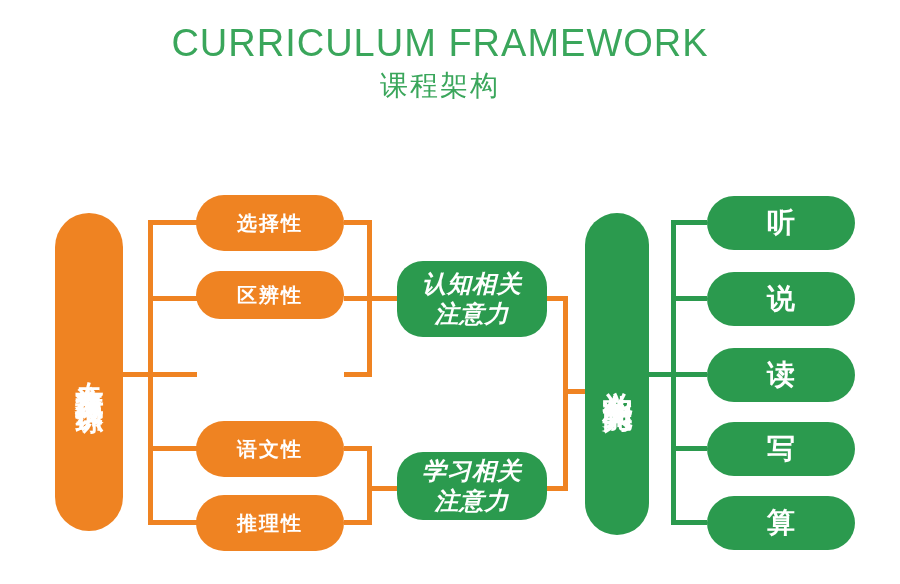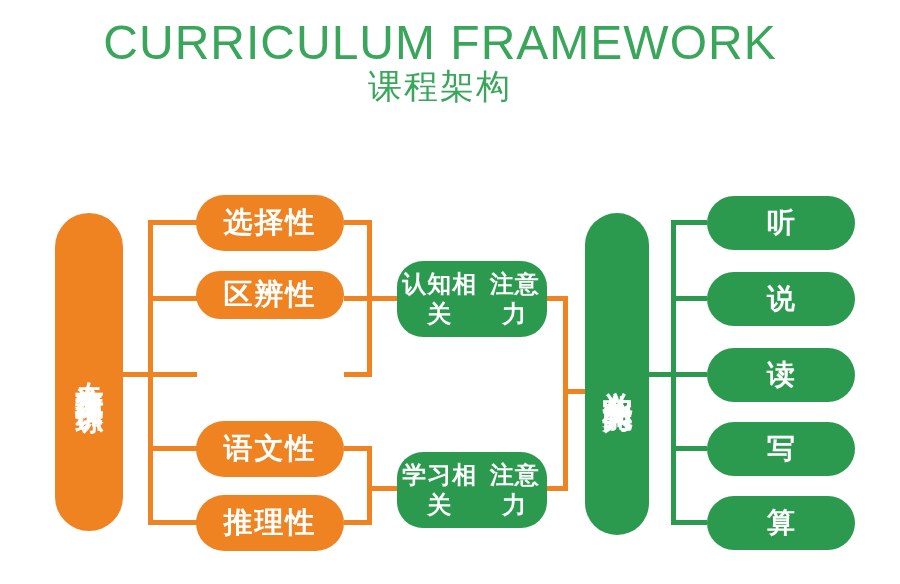--- a/index.html
+++ b/index.html
@@ -13,39 +13,39 @@
     width:900px;height:584px;
     background:#ffffff;
     overflow:hidden;
     font-family:"Liberation Sans", sans-serif;
   }
   .title{
     position:absolute;left:0;top:20px;width:880px;
     text-align:center;color:var(--title-green);
   }
   .title-en{
-    font-size:48px;line-height:46px;font-weight:400;letter-spacing:1px;
+    font-size:38px;line-height:46px;font-weight:400;letter-spacing:1px;
   }
   .title-zh{
-    font-size:34px;line-height:40px;font-weight:400;letter-spacing:2px;
+    font-size:28px;line-height:40px;font-weight:400;letter-spacing:2px;
   }
   .line{position:absolute;}
   .line.o{background:var(--orange);}
   .line.g{background:var(--green);}
   .pill{
     position:absolute;
     display:flex;align-items:center;justify-content:center;
     color:#ffffff;font-weight:bold;text-align:center;
     box-sizing:border-box;
   }
   .pill.orange{background:var(--orange);}
   .pill.green{background:var(--green);}
-  .skill{font-size:29px;letter-spacing:2px;}
+  .skill{font-size:20px;letter-spacing:2px;}
   .ability{font-size:28px;}
-  .attn{font-size:24px;line-height:30px;letter-spacing:1px;flex-direction:row;}
+  .attn{font-size:24px;line-height:30px;letter-spacing:1px;flex-direction:column;font-style:italic;}
   .vtext{
     writing-mode:vertical-rl;
     text-orientation:upright;
   }
   .root-left{font-size:28px;letter-spacing:3px;}
   .root-right{font-size:30px;letter-spacing:2px;}
 </style>
 </head>
 <body>
 
@@ -100,21 +100,21 @@
     <span>语文性</span>
   </div>
   <div class="pill orange skill" style="left:196px;top:495px;width:148px;height:56px;border-radius:28px">
     <span>推理性</span>
   </div>
 
   <div class="pill green attn" style="left:397px;top:261px;width:150px;height:76px;border-radius:26px">
     <span>认知相关</span>
     <span>注意力</span>
   </div>
-  <div class="pill green attn" style="left:397px;top:452px;width:150px;height:76px;border-radius:26px">
+  <div class="pill green attn" style="left:397px;top:452px;width:150px;height:68px;border-radius:26px">
     <span>学习相关</span>
     <span>注意力</span>
   </div>
 
   <div class="pill green" style="left:585px;top:213px;width:64px;height:322px;border-radius:32px">
     <span class="vtext root-right">学业相关能力</span>
   </div>
 
   <div class="pill green ability" style="left:707px;top:196px;width:148px;height:54px;border-radius:27px">
     <span>听</span>

